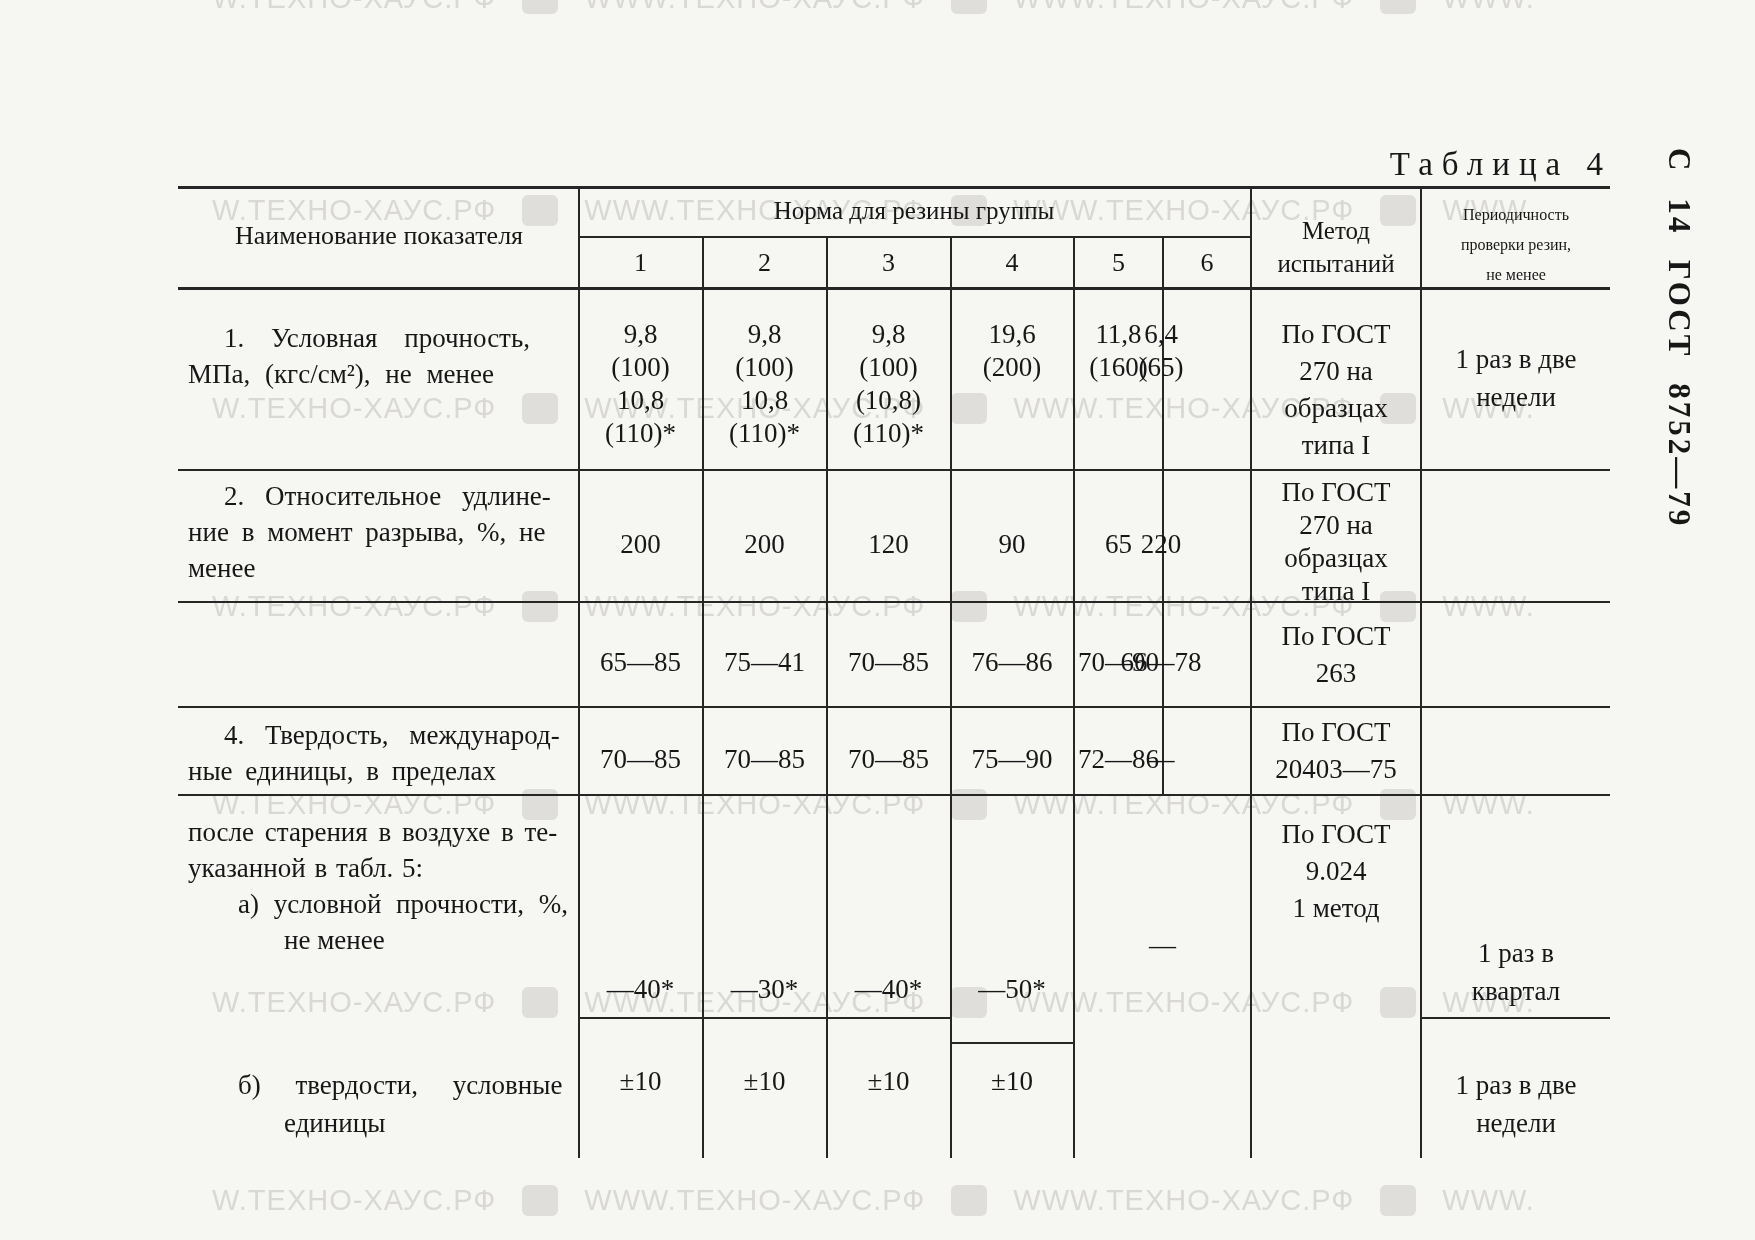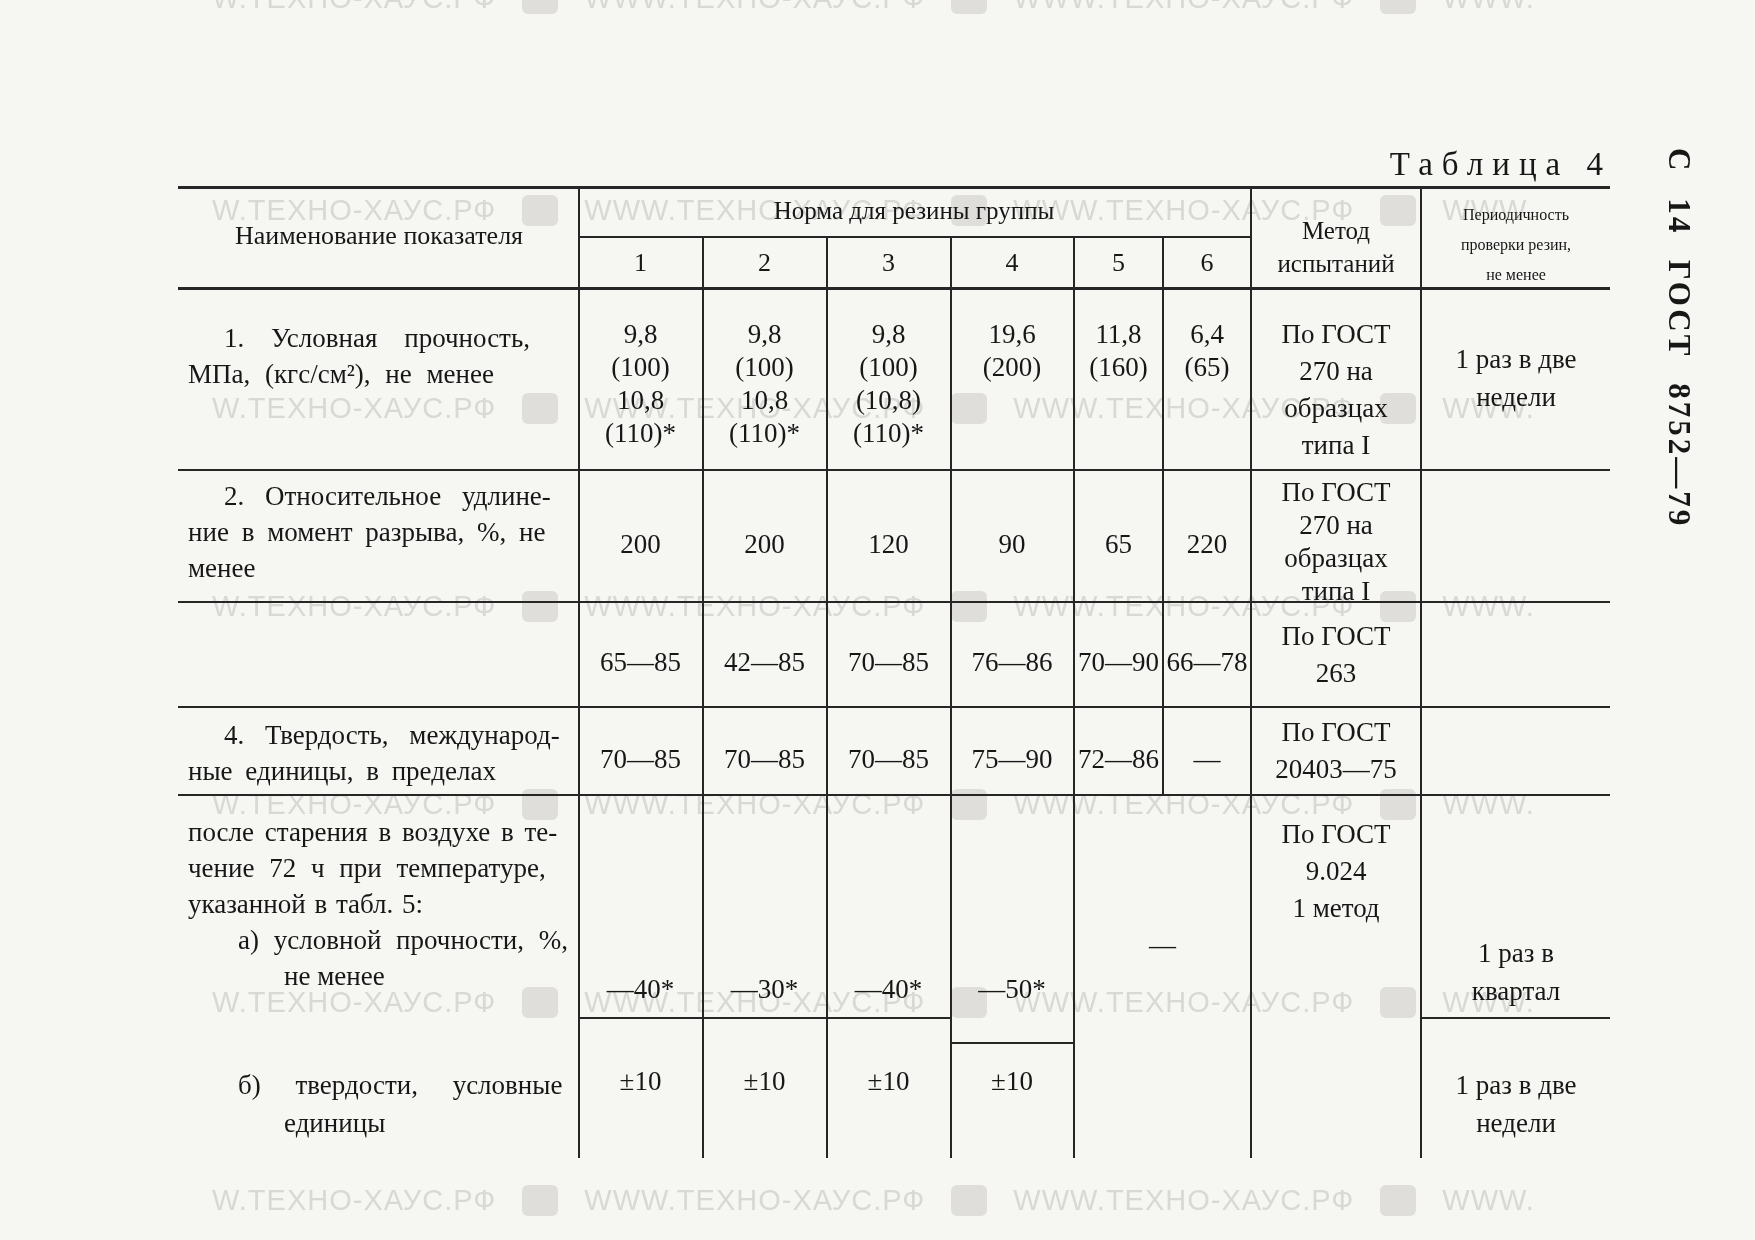--- a/index.html
+++ b/index.html
@@ -30,21 +30,21 @@
            font-size:33px; letter-spacing:9px; }
   .margin-label { position:absolute; left:1697px; top:148px; width:360px;
            transform:rotate(90deg); transform-origin:0 0; font-weight:bold;
            font-size:31px; letter-spacing:3px; word-spacing:14px; white-space:nowrap; }
 
   .lh33 { line-height:33px; } .lh37 { line-height:37px; } .lh38 { line-height:38px; }
   .f25 { font-size:25px; } .f26 { font-size:26px; } .f24 { font-size:16px; line-height:30px; }
 
   
   .vc1{left:580px;width:121px} .vc2{left:704px;width:121px} .vc3{left:828px;width:121px}
-  .vc4{left:952px;width:120px} .vc5{left:1076px;width:85px} .vc6{left:1165px;width:84px}
+  .vc4{left:952px;width:120px} .vc5{left:1076px;width:85px} .vc6{left:1119px;width:84px}
   .vcm{left:1253px;width:166px} .vcp{left:1423px;width:186px} .vc56{left:1076px;width:173px}
 </style>
 </head>
 <body>
 
 <div class="page">
 
   <div class="wm" style="top:-18px">
     <span>W.ТЕХНО-ХАУС.РФ</span>
       <span class="sq"></span>
@@ -207,21 +207,21 @@
   <div class="cell vc5" style="top:527px">65</div>
   <div class="cell vc6" style="top:527px">220</div>
   <div class="cell lh33 vcm" style="top:476px">
     <div>По ГОСТ</div>
     <div>270 на</div>
     <div>образцах</div>
     <div>типа I</div>
   </div>
 
   <div class="cell vc1" style="top:645px">65—85</div>
-  <div class="cell vc2" style="top:645px">42—85</div>
+  <div class="cell vc2" style="top:645px">75—41</div>
   <div class="cell vc3" style="top:645px">70—85</div>
   <div class="cell vc4" style="top:645px">76—86</div>
   <div class="cell vc5" style="top:645px">70—90</div>
   <div class="cell vc6" style="top:645px">66—78</div>
   <div class="cell lh37 vcm" style="top:618px">
     <div>По ГОСТ</div>
     <div>263</div>
   </div>
 
   <div class="nm" style="top:717px">
@@ -234,21 +234,20 @@
   <div class="cell vc4" style="top:742px">75—90</div>
   <div class="cell vc5" style="top:742px">72—86</div>
   <div class="cell vc6" style="top:742px">—</div>
   <div class="cell lh37 vcm" style="top:714px">
     <div>По ГОСТ</div>
     <div>20403—75</div>
   </div>
 
   <div class="nm" style="top:814px">
     <div class="ws4">после старения в воздухе в те-</div>
-    <div class="ws8">чение 72 ч при температуре,</div>
     <div class="ws2">указанной в табл. 5:</div>
     <div class="in50 ws8">а) условной прочности, %,</div>
     <div class="in96">не менее</div>
   </div>
   <div class="cell vc1" style="top:972px">—40*</div>
   <div class="cell vc2" style="top:972px">—30*</div>
   <div class="cell vc3" style="top:972px">—40*</div>
   <div class="cell vc4" style="top:972px">—50*</div>
   <div class="cell vc56" style="top:928px">—</div>
   <div class="cell lh37 vcm" style="top:816px">

